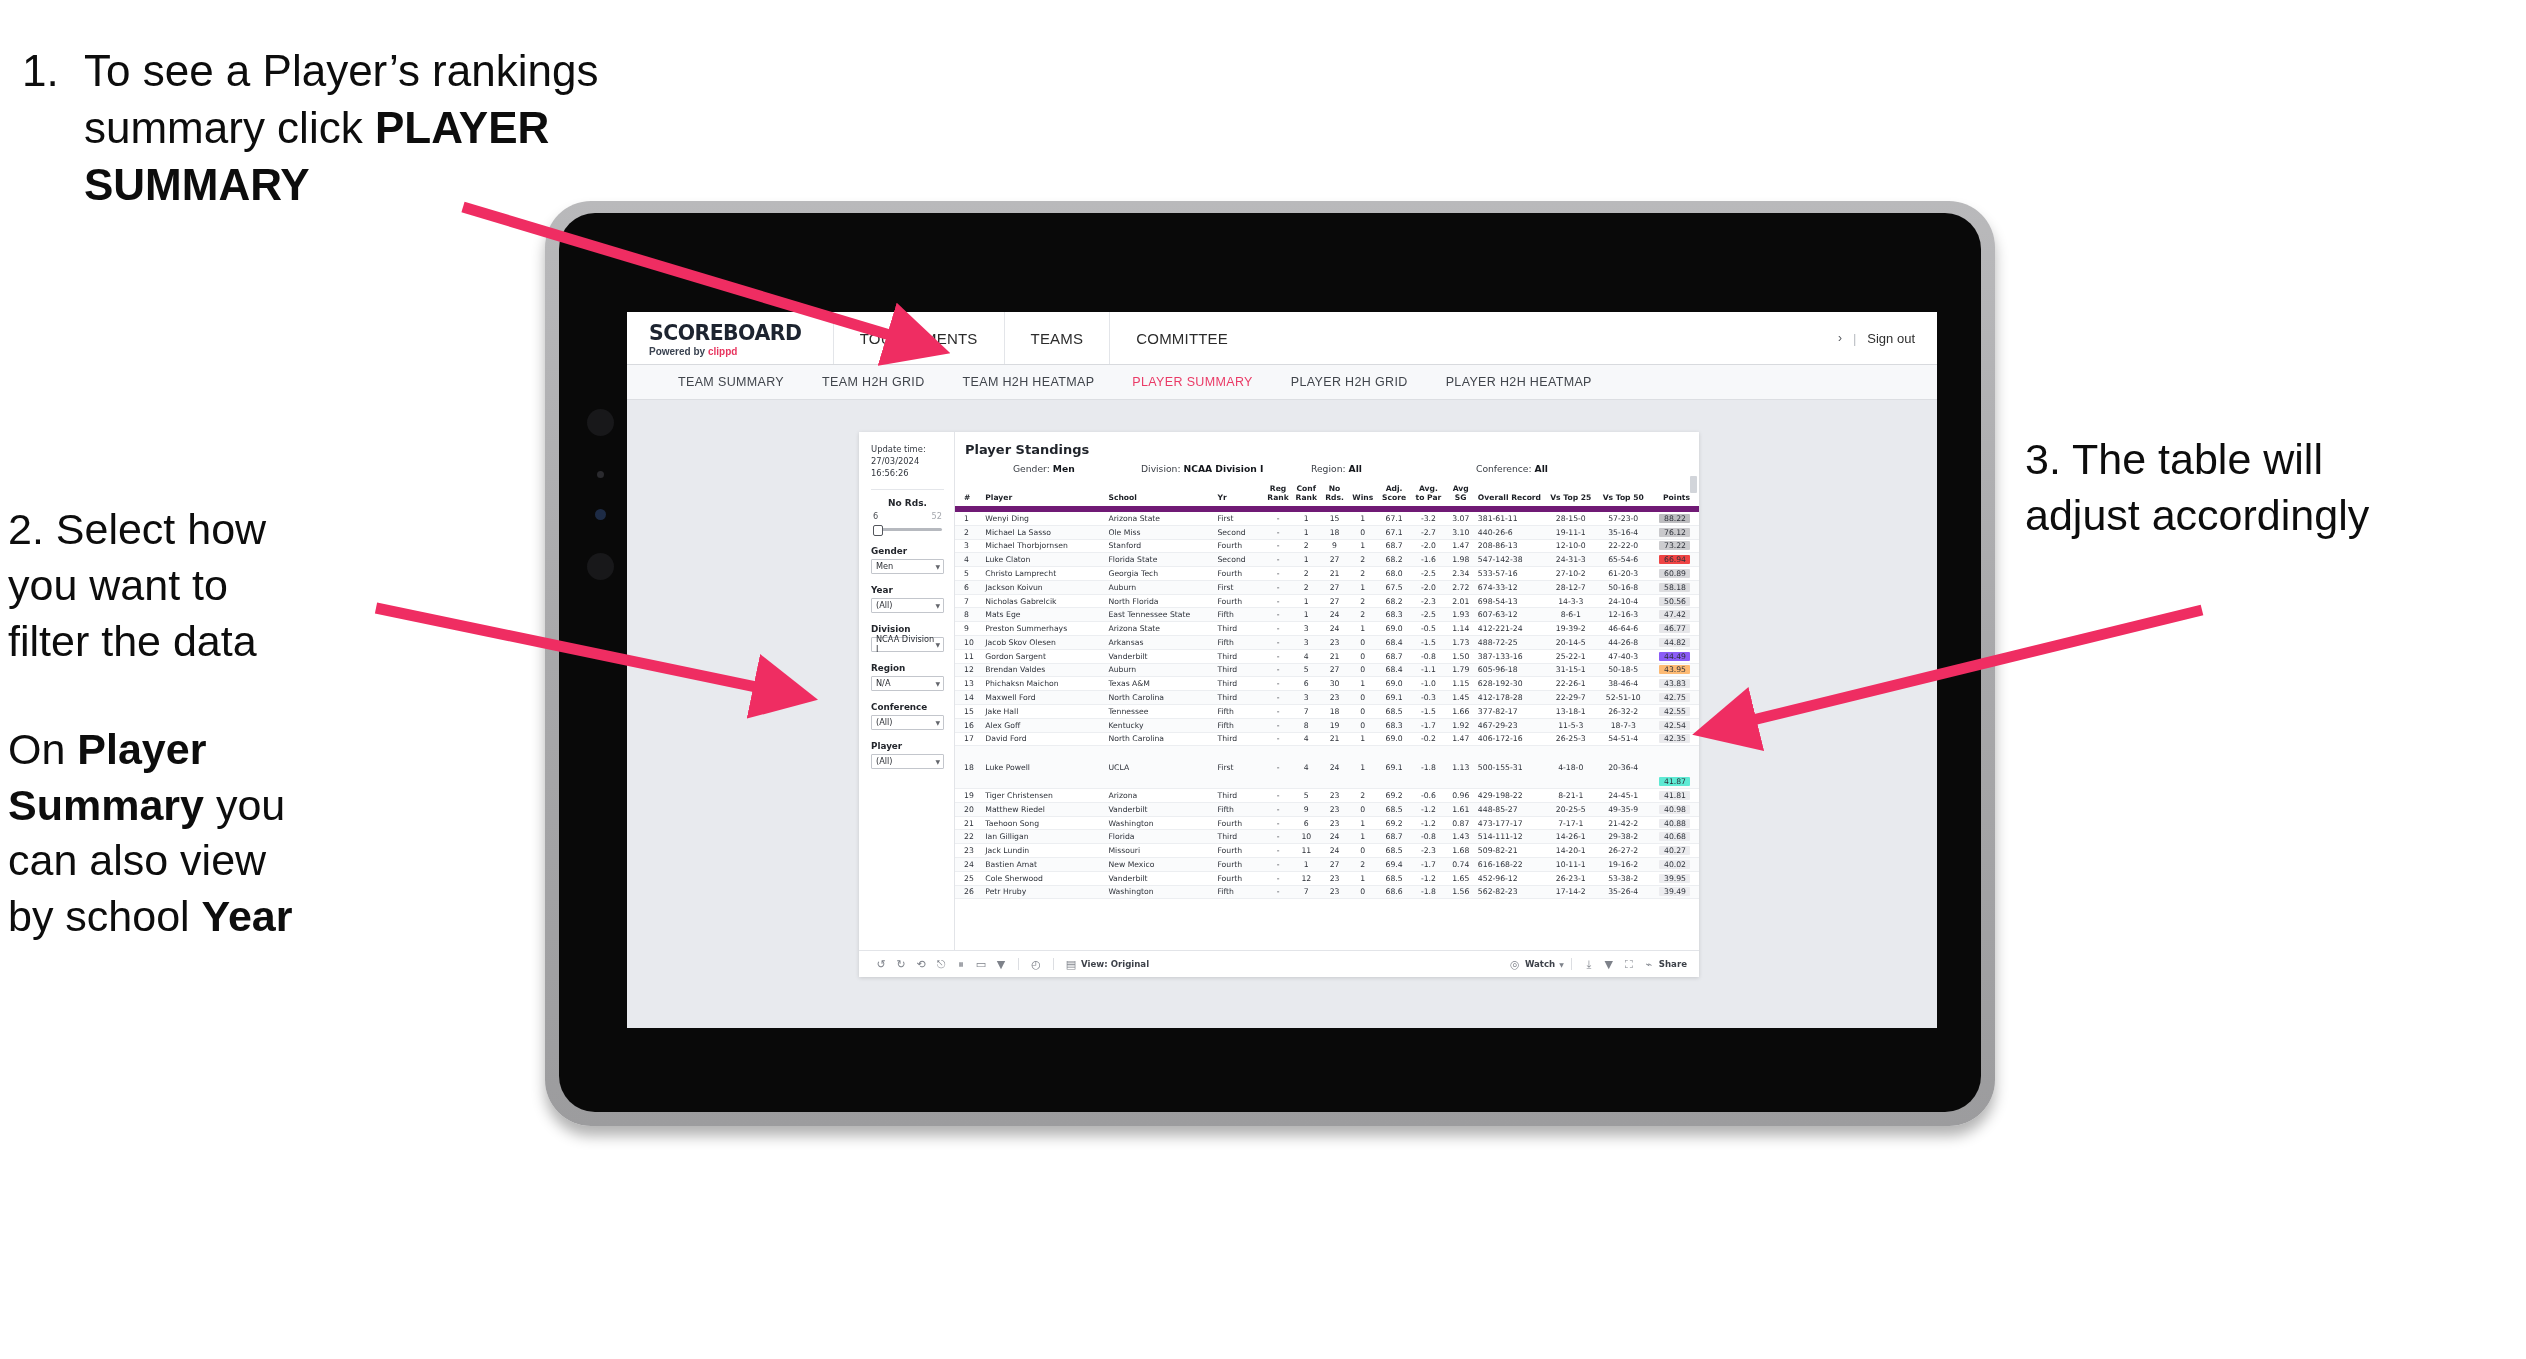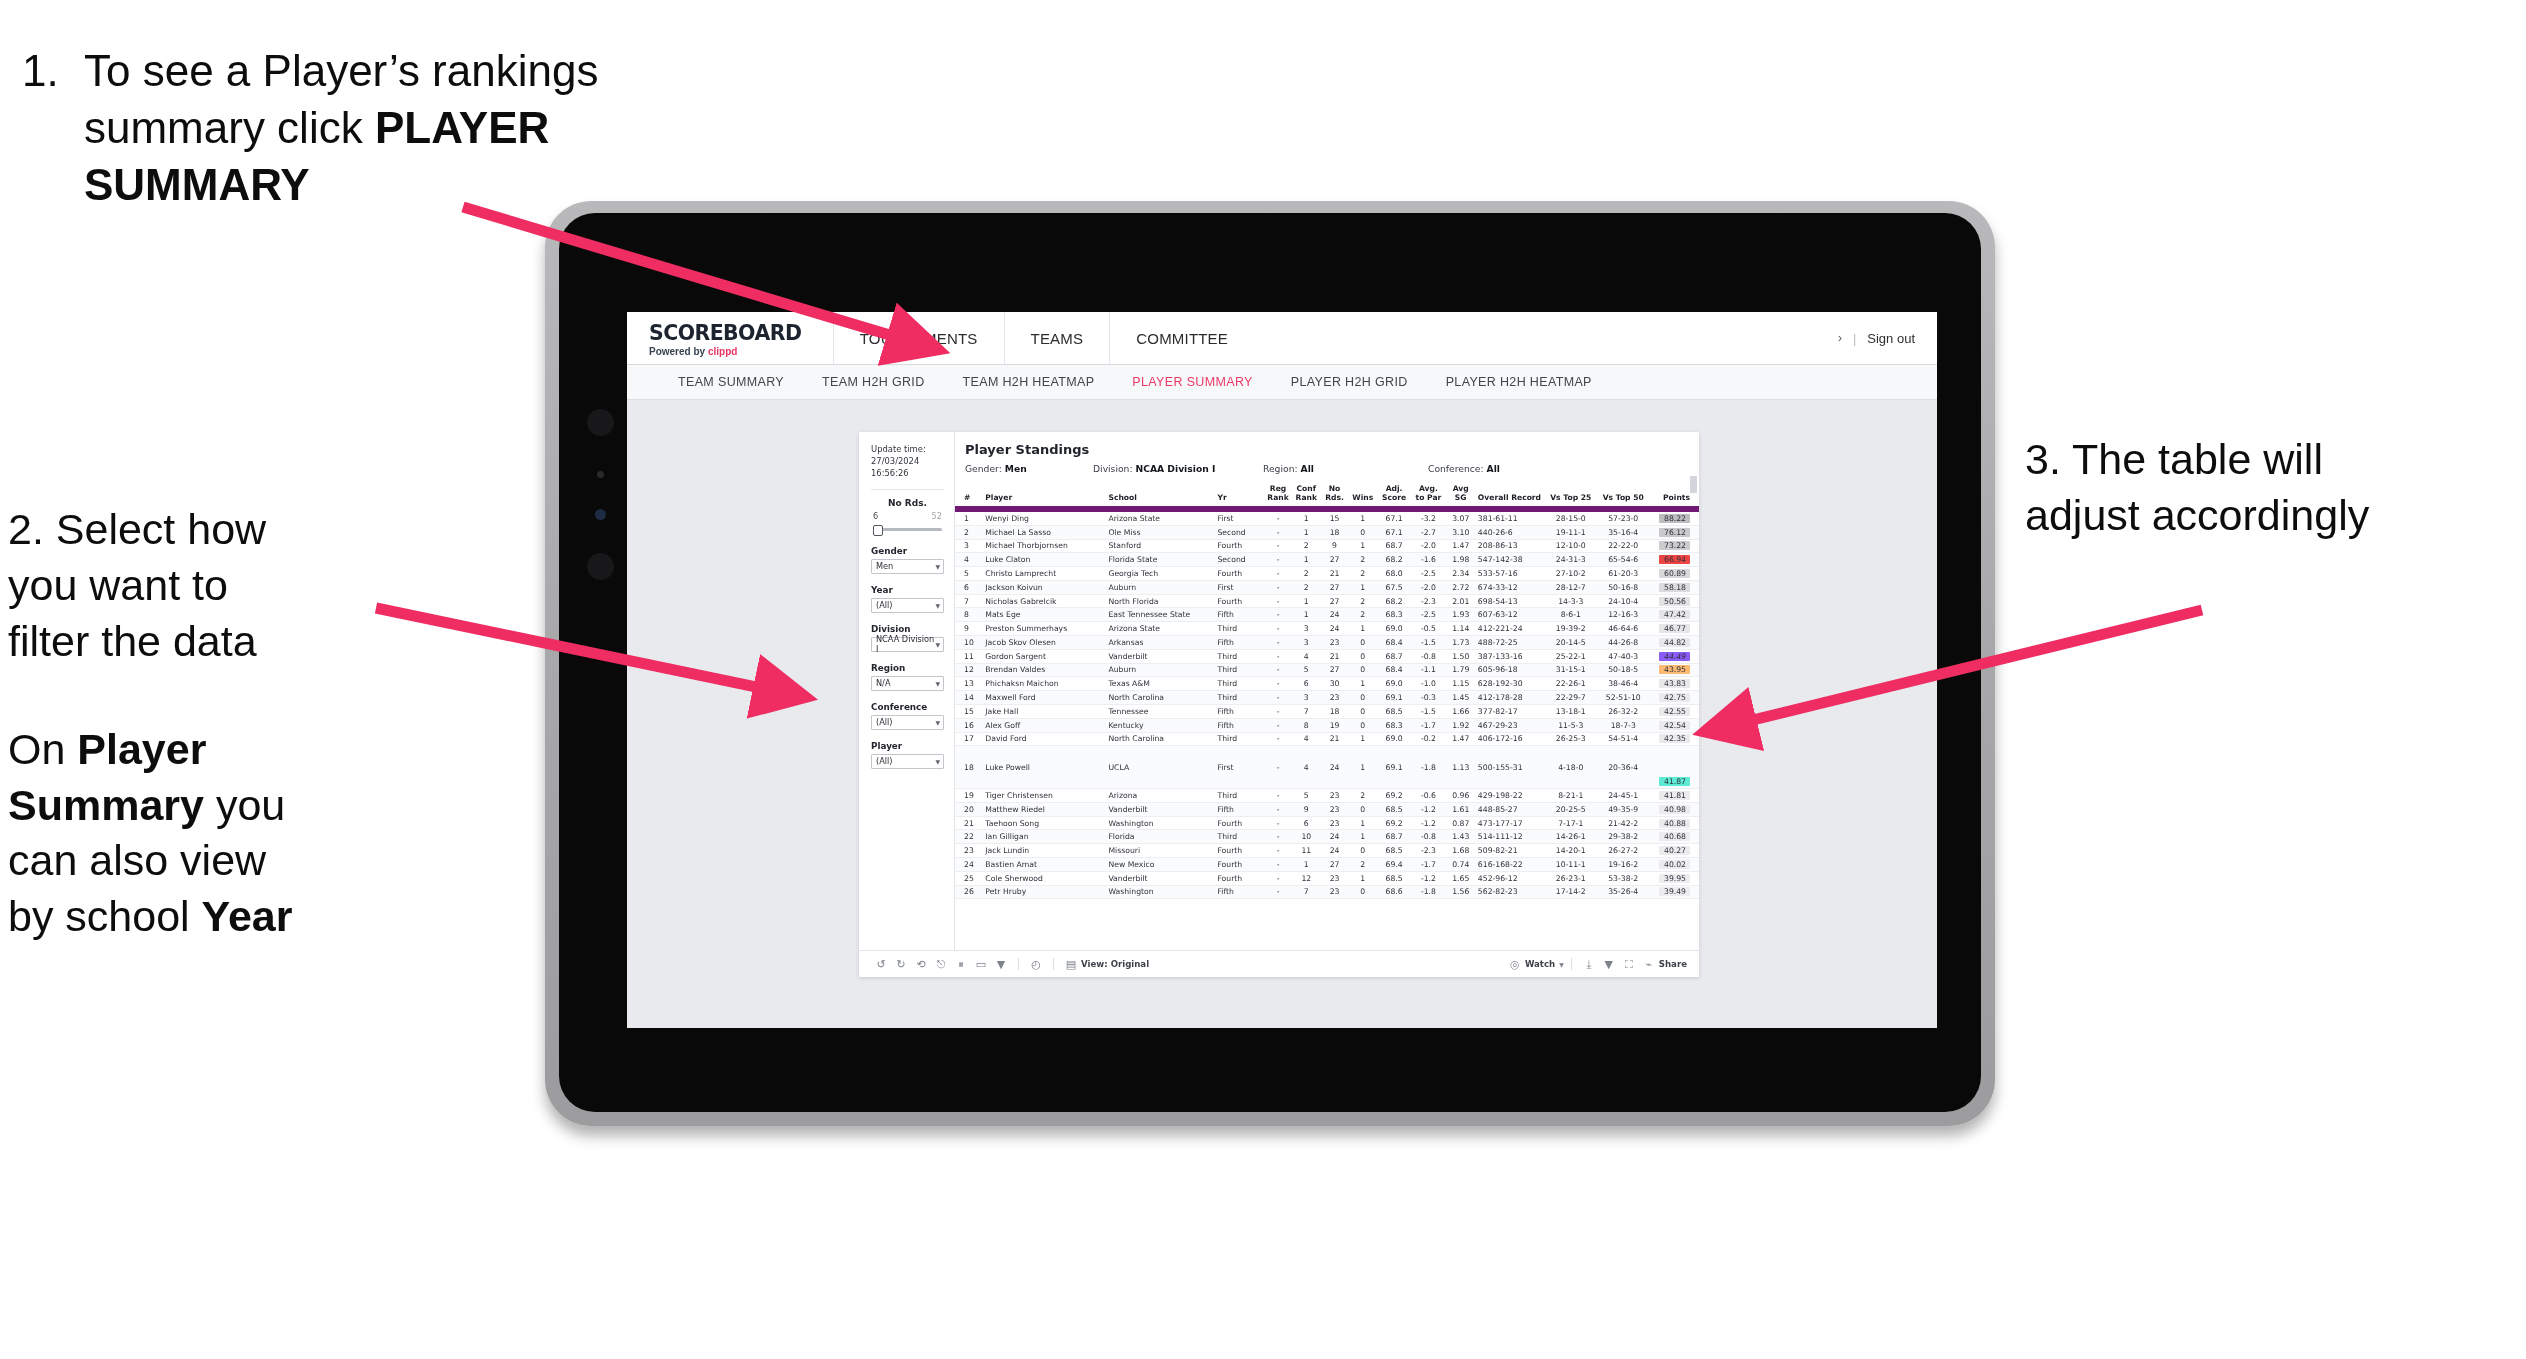--- a/index.html
+++ b/index.html
@@ -112,21 +112,21 @@
   #track .knob{position:absolute;left:2px;top:1px;width:8px;height:9px;background:#fff;border:1.4px solid #53565c;border-radius:2px;}
 
   
   #tablezone{flex:1;display:flex;flex-direction:column;overflow:hidden;position:relative;}
   #ttitle{font-size:13px;font-weight:700;color:#1f232a;padding:10px 0 6px 10px;
     font-family:"DejaVu Sans",sans-serif;}
   #tmeta{display:flex;font-size:9.2px;color:#3a3e45;padding:0 0 9px 10px;
     font-family:"DejaVu Sans",sans-serif;}
   #tmeta .cell{display:flex;gap:3px;}
   #tmeta .cell b{color:#14171c;font-weight:700;}
-  #tmeta .c0{width:128px;}
+  #tmeta .c0{width:128px;margin-left:48px;}
   #tmeta .c1{width:170px;}
   #tmeta .c2{width:165px;}
 
   table{border-collapse:collapse;width:100%;font-family:"DejaVu Sans",sans-serif;}
   thead th{
     font-size:7.6px;font-weight:700;color:#1c1f25;vertical-align:bottom;
     padding:2px 2px 4px;border-bottom:6px solid #701a75;line-height:1.12;
   }
   tbody td{
     font-size:7.7px;color:#2d3139;padding:1.9px 2px;border-bottom:1px solid #eceef1;
@@ -521,21 +521,21 @@
                     <td class="ta-c col-rr">-</td>
                     <td class="ta-c col-cr">4</td>
                     <td class="ta-c col-nr">21</td>
                     <td class="ta-c col-w">0</td>
                     <td class="ta-c col-as">68.7</td>
                     <td class="ta-c col-ap">-0.8</td>
                     <td class="ta-c col-sg">1.50</td>
                     <td class="ta-l col-or">387-133-16</td>
                     <td class="ta-c col-t25">25-22-1</td>
                     <td class="ta-c col-t50">47-40-3</td>
-                    <td class="pts col-pts"><span style="background: #8b5cf6; font-style: italic;">44.49</span></td>
+                    <td class="pts col-pts"><span style="background: #8b5cf6;">44.49</span></td>
                   </tr>
                   <tr>
                     <td class="ta-l col-n">12</td>
                     <td class="ta-l col-p">Brendan Valdes</td>
                     <td class="ta-l col-s">Auburn</td>
                     <td class="ta-l col-y">Third</td>
                     <td class="ta-c col-rr">-</td>
                     <td class="ta-c col-cr">5</td>
                     <td class="ta-c col-nr">27</td>
                     <td class="ta-c col-w">0</td>

